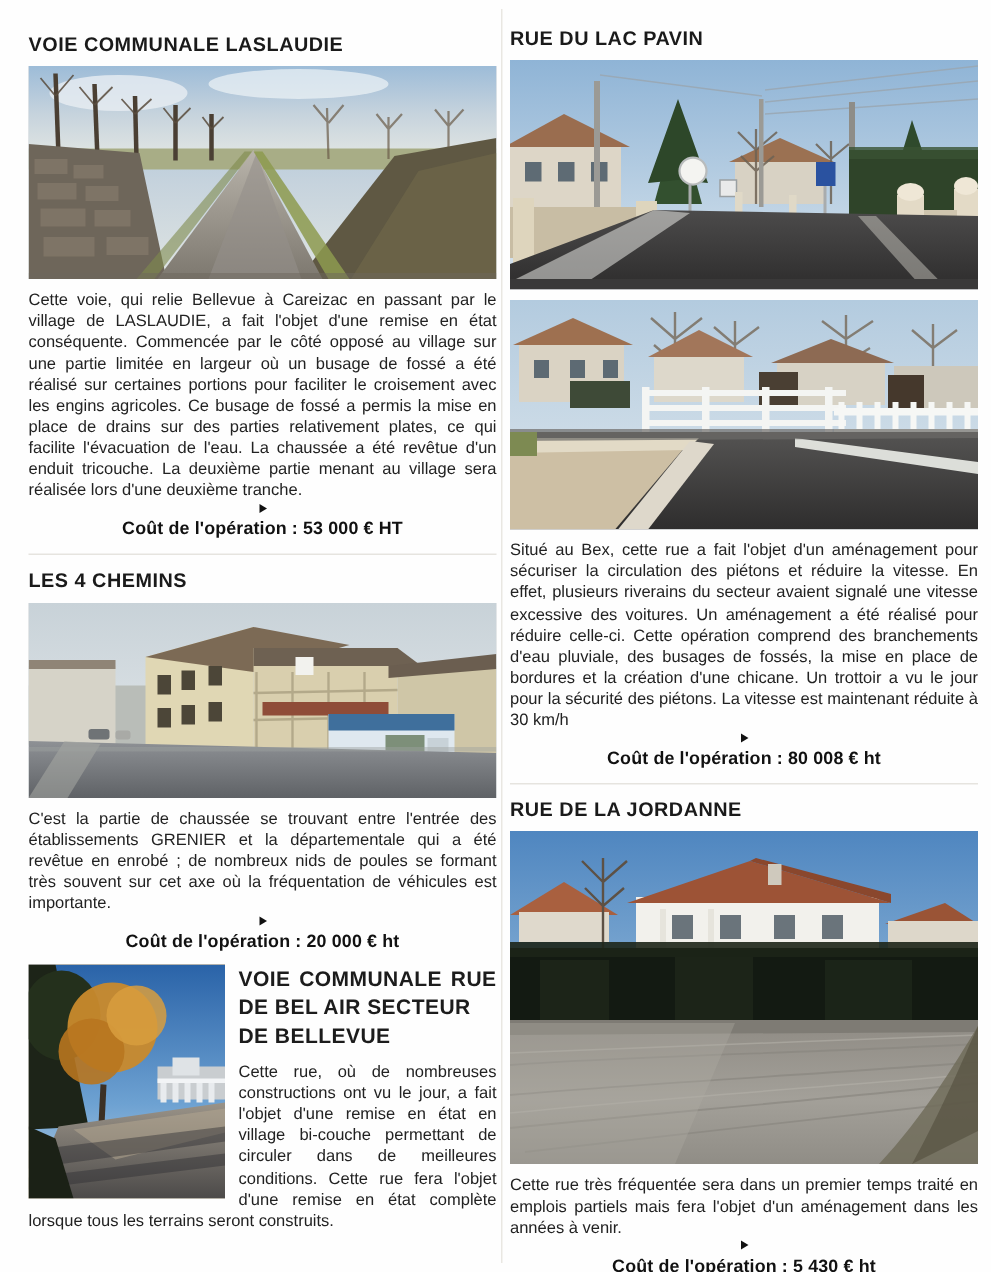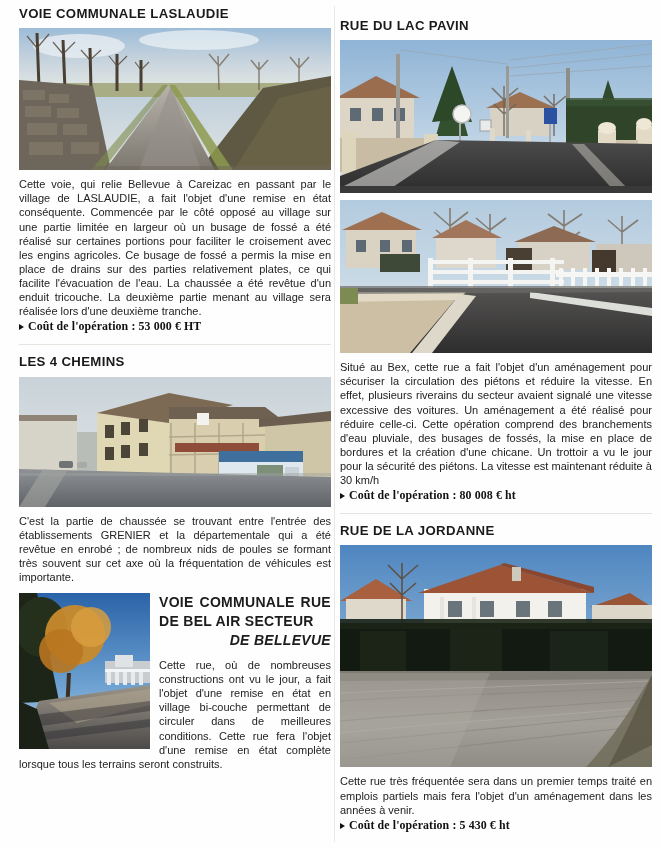--- a/index.html
+++ b/index.html
@@ -22,21 +22,21 @@
     box-sizing: border-box;
   }
   .col {
     position: absolute;
     top: 0;
     box-sizing: border-box;
   }
   .col-left {
     left: 19px;
     width: 312px;
-    padding-top: 6px;
+    padding-top: 22px;
   }
   .col-right {
     left: 340px;
     width: 312px;
     padding-top: 18px;
   }
   .col-divider {
     position: absolute;
     left: 334px;
     top: 6px;
@@ -73,29 +73,30 @@
     font-size: 11px;
     line-height: 1.285;
     text-align: justify;
     margin: 7px 0 0 0;
     color: #222222;
     hyphens: auto;
     -webkit-hyphens: auto;
   }
   p.body.tight { margin-top: 6px; }
   .cost {
-    font-family: Liberation Serif, serif;
+    font-family: Liberation Sans, sans-serif;
     font-size: 11.9px;
     font-weight: bold;
     color: #111111;
     margin: 1px 0 0 0;
     display: flex;
     align-items: center;
     gap: 4px;
     letter-spacing: 0.1px;
+    flex-direction: column;
   }
   .tri {
     display: inline-block;
     width: 0; height: 0;
     border-left: 5px solid #111111;
     border-top: 3.6px solid transparent;
     border-bottom: 3.6px solid transparent;
     flex: 0 0 auto;
     position: relative;
     top: 0.5px;
@@ -113,21 +114,21 @@
   .belair-wrap::after { content: ""; display: block; clear: both; }
   .belair-title {
     font-size: 14px;
     font-weight: bold;
     letter-spacing: 0.3px;
     line-height: 1.35;
     margin: 0 0 8px 0;
     text-align: justify;
     text-transform: uppercase;
   }
-  .belair-title span.lastline { display: block; text-align: right; font-style: italic; }
+  .belair-title span.lastline { display: block; text-align: left; }
 </style>
 </head>
 <body>
 
 <div class="page">
 
   <div class="col-divider"></div>
 
   <div class="col col-left">
 
@@ -258,20 +259,24 @@
           <path d="M24 92 L0 130 L26 130 L48 94 Z" fill="#a8a9a4" opacity="0.55"></path>
           <rect x="0" y="96" width="312" height="3" fill="#9ea19f" opacity="0.45"></rect>
 
           <rect x="40" y="84" width="14" height="7" rx="2" fill="#6f7376"></rect>
           <rect x="58" y="85" width="10" height="6" rx="2" fill="#a9aaa6"></rect>
         </svg>
       </div>
 
       <p class="body">C'est la partie de chaussée se trouvant entre l'entrée des établissements GRENIER et la départementale qui a été revêtue en enrobé ; de nombreux nids de poules se formant très souvent sur cet axe où la fréquentation de véhicules est importante.</p>
 
+      <div class="cost">
+        <span class="tri"></span>
+        <span>Coût de l'opération : 20 000 € ht</span>
+      </div>
     </section>
 
     <section class="belair-wrap">
 
       <div class="belair-photo">
         <svg viewBox="0 0 131 156" preserveAspectRatio="none" aria-hidden="true">
           <defs>
             <linearGradient id="sky3" x1="0" y1="0" x2="0" y2="1">
               <stop offset="0%" stop-color="#2a63a8"></stop>
                 <stop offset="60%" stop-color="#6ea2d2"></stop>

